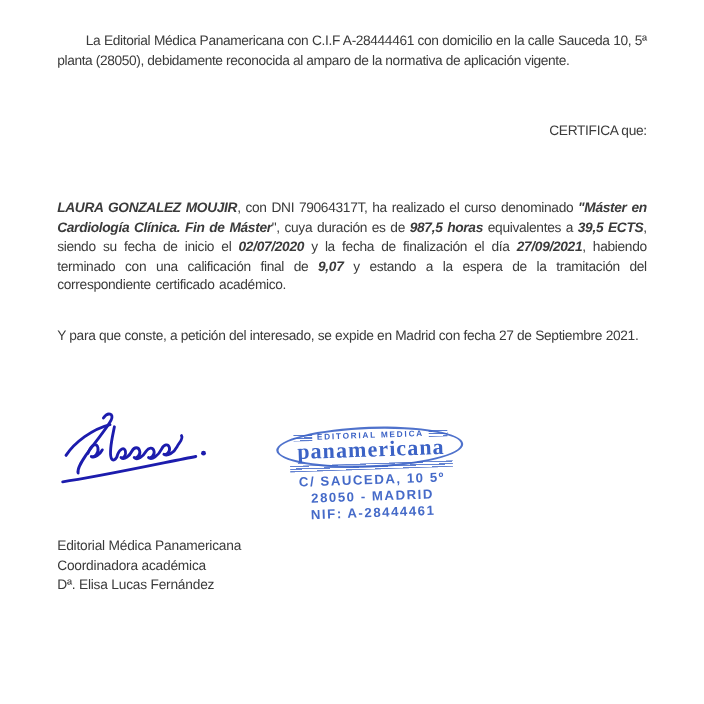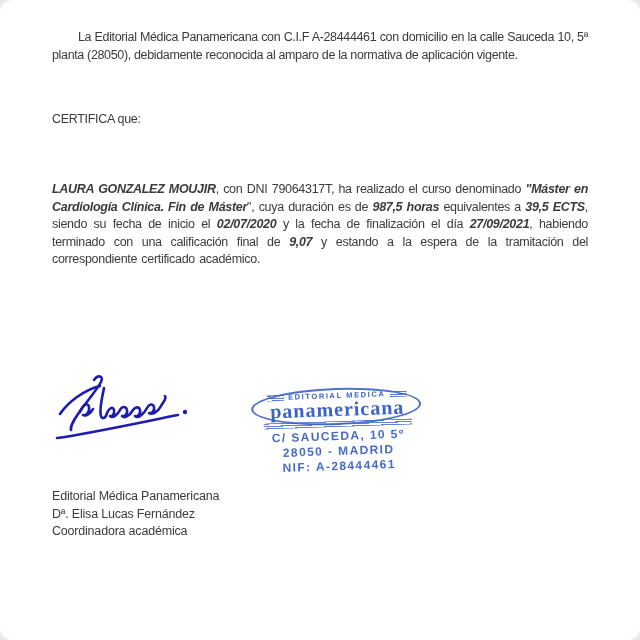--- a/index.html
+++ b/index.html
@@ -7,25 +7,24 @@
     position:relative;
     width:640px;height:640px;
     margin:0 auto;
     background:#ffffff;
     font-family:"Liberation Sans",sans-serif;
     font-size:12.5px;
     line-height:17.6px;
     letter-spacing:-0.3px;
     color:var(--ink-color,#3b3b3b);
     overflow:hidden;
-    border-radius:12px;
   }
   .para{position:absolute;left:52px;width:536px;margin:0;}
   .intro{top:29px;text-align:justify;text-indent:26px;letter-spacing:-0.35px;}
-  .certifica{top:111px;}
+  .certifica{top:111px;text-align:right;}
   .bodyp{top:181px;text-align:justify;word-spacing:1px;}
   .closing{top:297px;white-space:nowrap;}
   .bodyp b{font-weight:bold;font-style:italic;}
 
   .signature{
     position:absolute;top:372px;left:52px;width:142px;height:74px;
     color:var(--sig-color,#1c1cad);
   }
   .signature svg{display:block;}
 
@@ -78,20 +77,21 @@
 <body>
 
 <div class="page">
 
   <p class="para intro">La Editorial Médica Panamericana con C.I.F A-28444461 con domicilio en la calle Sauceda 10, 5ª planta (28050), debidamente reconocida al amparo de la normativa de aplicación vigente.</p>
 
   <p class="para certifica">CERTIFICA que:</p>
 
   <p class="para bodyp"><b>LAURA GONZALEZ MOUJIR</b><span>, con DNI 79064317T, ha realizado el curso denominado </span><b>"Máster en Cardiología Clínica. Fin de Máster</b><span>", cuya duración es de </span><b>987,5 horas</b><span> equivalentes a </span><b>39,5 ECTS</b><span>, siendo su fecha de inicio el </span><b>02/07/2020</b><span> y la fecha de finalización el día </span><b>27/09/2021</b><span>, habiendo terminado con una calificación final de </span><b>9,07</b><span> y estando a la espera de la tramitación del correspondiente certificado académico.</span></p>
 
+  <p class="para closing">Y para que conste, a petición del interesado, se expide en Madrid con fecha 27 de Septiembre 2021.</p>
 
   <div class="signature">
     <svg width="142" height="74" viewBox="0 0 142 74" fill="none" stroke="currentColor" stroke-width="2.6" stroke-linecap="round" stroke-linejoin="round">
       <path d="M42 8 C46 2 52 4 49 10 C45 18 34 30 26 42 C22 48 18 54 19 58"></path>
       <path d="M8 42 C16 30 32 18 48 14"></path>
       <path d="M28 40 C31 32 36 30 37 35 C38 40 34 44 31 43 C34 45 39 41 41 37"></path>
       <path d="M52 16 C50 26 47 38 49 44 C50 48 54 46 55 41 C57 36 61 34 62 38 C63 42 60 45 58 44 C61 47 66 42 68 38 C70 34 74 34 75 38 C76 42 72 45 70 44 C73 47 78 43 81 38 C83 35 87 34 88 38 C89 42 85 45 83 44 C86 47 92 42 95 36 C97 32 101 31 102 35 C103 39 99 42 97 41 C100 43 106 40 109 34 C111 30 115 27 113 24"></path>
       <circle cx="133" cy="40" r="2.2" fill="currentColor" stroke="none"></circle>
       <path d="M5 66 C35 62 100 48 126 43"></path>
     </svg>
@@ -106,17 +106,17 @@
     </div>
     <div class="stamp-name">panamericana</div>
     <div class="stamp-hatch"></div>
     <div class="stamp-line">C/ SAUCEDA, 10  5º</div>
     <div class="stamp-line">28050 - MADRID</div>
     <div class="stamp-line">NIF: A-28444461</div>
   </div>
 
   <div class="footer">
     <div>Editorial Médica Panamericana</div>
+    <div>Coordinadora académica</div>
     <div>Dª. Elisa Lucas Fernández</div>
-    <div>Coordinadora académica</div>
   </div>
 
 </div>
 
 </body></html>

